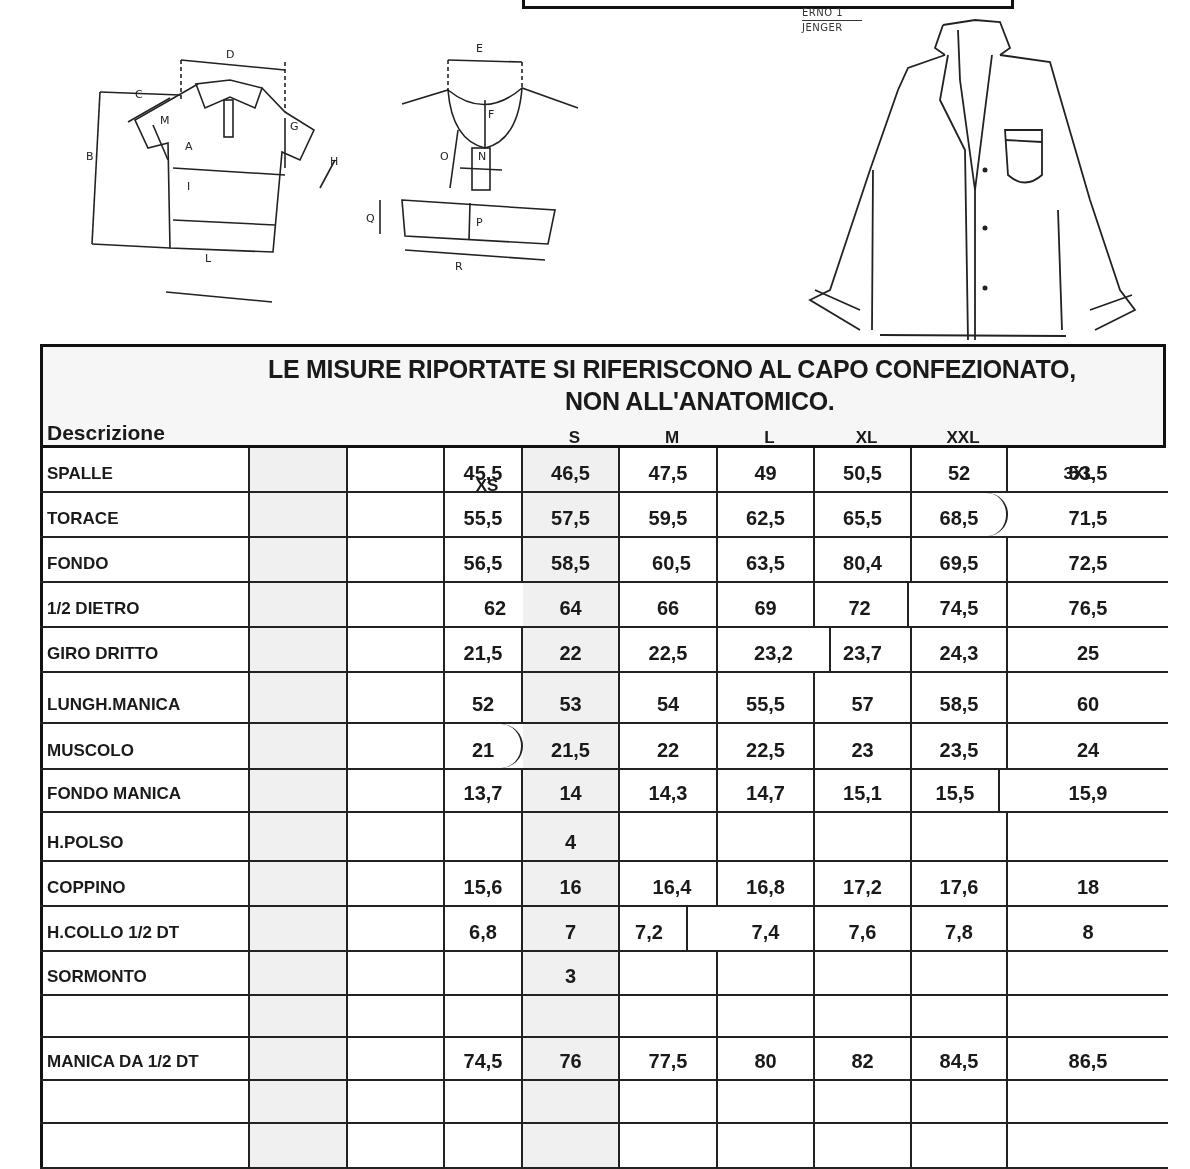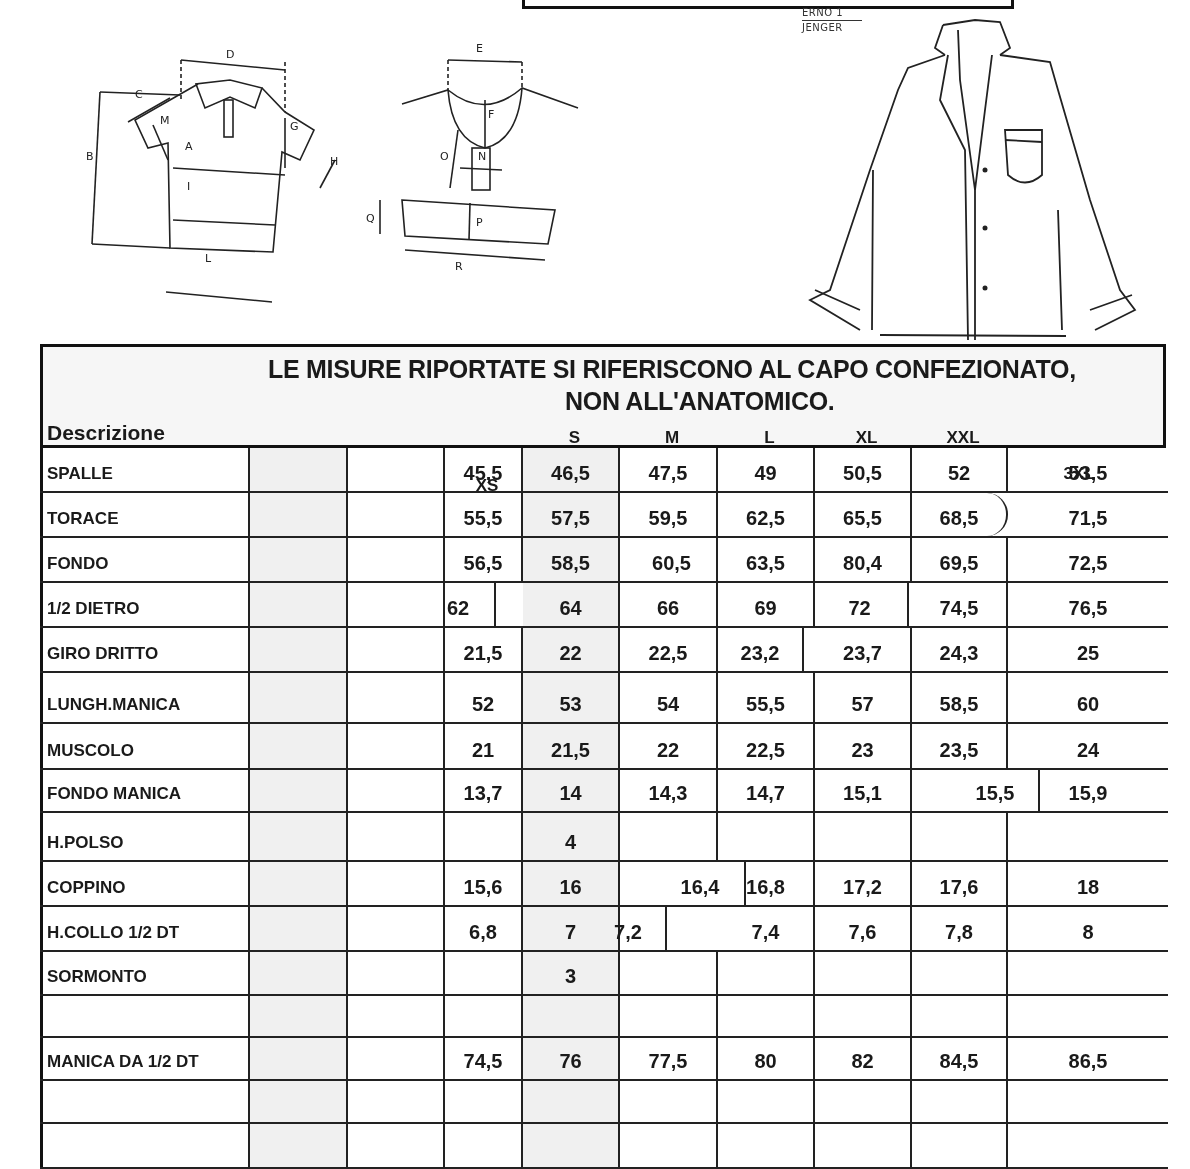--- a/index.html
+++ b/index.html
@@ -155,107 +155,107 @@
       <div class="cell val" style="left: 580px; width: 98px; padding-left: 7px;">60,5</div>
       <div class="cell val" style="left: 678px; width: 97px;">63,5</div>
       <div class="cell val" style="left: 775px; width: 97px;">80,4</div>
       <div class="cell val" style="left: 872px; width: 96px;">69,5</div>
       <div class="cell val last" style="left: 968px; width: 160px;">72,5</div>
     </div>
     <div class="row" style="top: 135px; height: 45px; width: 1128px;">
       <div class="cell desc" style="left: 0px; width: 210px;">1/2 DIETRO</div>
       <div class="cell blank shade" style="left: 210px; width: 98px;"></div>
       <div class="cell blank" style="left: 308px; width: 97px;"></div>
-      <div class="cell val" style="left: 382px; width: 74px;">62</div>
+      <div class="cell val" style="left: 419px; width: 74px;">62</div>
       <div class="cell val shade" style="left: 483px; width: 97px;">64</div>
       <div class="cell val" style="left: 580px; width: 98px;">66</div>
       <div class="cell val" style="left: 678px; width: 97px;">69</div>
       <div class="cell val" style="left: 772px; width: 97px;">72</div>
       <div class="cell val" style="left: 872px; width: 96px;">74,5</div>
       <div class="cell val last" style="left: 968px; width: 160px;">76,5</div>
     </div>
     <div class="row" style="top: 180px; height: 45px; width: 1128px;">
       <div class="cell desc" style="left: 0px; width: 210px;">GIRO DRITTO</div>
       <div class="cell blank shade" style="left: 210px; width: 98px;"></div>
       <div class="cell blank" style="left: 308px; width: 97px;"></div>
       <div class="cell val" style="left: 405px; width: 78px;">21,5</div>
       <div class="cell val shade" style="left: 483px; width: 97px;">22</div>
       <div class="cell val" style="left: 580px; width: 98px;">22,5</div>
-      <div class="cell val" style="left: 678px; width: 86px;">23,2</div>
+      <div class="cell val" style="left: 678px; width: 113px;">23,2</div>
       <div class="cell val" style="left: 775px; width: 97px;">23,7</div>
       <div class="cell val" style="left: 872px; width: 96px;">24,3</div>
       <div class="cell val last" style="left: 968px; width: 160px;">25</div>
     </div>
     <div class="row" style="top: 225px; height: 51px; width: 1128px;">
       <div class="cell desc" style="left: 0px; width: 210px;">LUNGH.MANICA</div>
       <div class="cell blank shade" style="left: 210px; width: 98px;"></div>
       <div class="cell blank" style="left: 308px; width: 97px;"></div>
       <div class="cell val" style="left: 405px; width: 78px;">52</div>
       <div class="cell val shade" style="left: 483px; width: 97px;">53</div>
       <div class="cell val" style="left: 580px; width: 98px;">54</div>
       <div class="cell val" style="left: 678px; width: 97px;">55,5</div>
       <div class="cell val" style="left: 775px; width: 97px;">57</div>
       <div class="cell val" style="left: 872px; width: 96px;">58,5</div>
       <div class="cell val last" style="left: 968px; width: 160px;">60</div>
     </div>
     <div class="row" style="top: 276px; height: 46px; width: 1128px;">
       <div class="cell desc" style="left: 0px; width: 210px;">MUSCOLO</div>
       <div class="cell blank shade" style="left: 210px; width: 98px;"></div>
       <div class="cell blank" style="left: 308px; width: 97px;"></div>
-      <div class="cell val" style="left: 405px; width: 78px;">21</div>
+      <div class="cell val" style="left: 405px; width: 78px; border-radius: 22px;">21</div>
       <div class="cell val shade" style="left: 483px; width: 97px;">21,5</div>
       <div class="cell val" style="left: 580px; width: 98px;">22</div>
       <div class="cell val" style="left: 678px; width: 97px;">22,5</div>
       <div class="cell val" style="left: 775px; width: 97px;">23</div>
       <div class="cell val" style="left: 872px; width: 96px;">23,5</div>
       <div class="cell val last" style="left: 968px; width: 160px;">24</div>
     </div>
     <div class="row" style="top: 322px; height: 43px; width: 1128px;">
       <div class="cell desc" style="left: 0px; width: 210px;">FONDO MANICA</div>
       <div class="cell blank shade" style="left: 210px; width: 98px;"></div>
       <div class="cell blank" style="left: 308px; width: 97px;"></div>
       <div class="cell val" style="left: 405px; width: 78px;">13,7</div>
       <div class="cell val shade" style="left: 483px; width: 97px;">14</div>
       <div class="cell val" style="left: 580px; width: 98px;">14,3</div>
       <div class="cell val" style="left: 678px; width: 97px;">14,7</div>
       <div class="cell val" style="left: 775px; width: 97px;">15,1</div>
-      <div class="cell val" style="left: 872px; width: 88px; margin-left: 40px;">15,5</div>
+      <div class="cell val" style="left: 872px; width: 88px;">15,5</div>
       <div class="cell val last" style="left: 968px; width: 160px;">15,9</div>
     </div>
     <div class="row" style="top: 365px; height: 49px; width: 1128px;">
       <div class="cell desc" style="left: 0px; width: 210px;">H.POLSO</div>
       <div class="cell blank shade" style="left: 210px; width: 98px;"></div>
       <div class="cell blank" style="left: 308px; width: 97px;"></div>
       <div class="cell val" style="left: 405px; width: 78px;"></div>
       <div class="cell val shade" style="left: 483px; width: 97px;">4</div>
       <div class="cell val" style="left: 580px; width: 98px;"></div>
       <div class="cell val" style="left: 678px; width: 97px;"></div>
       <div class="cell val" style="left: 775px; width: 97px;"></div>
       <div class="cell val" style="left: 872px; width: 96px;"></div>
       <div class="cell val last" style="left: 968px; width: 160px;"></div>
     </div>
     <div class="row" style="top: 414px; height: 45px; width: 1128px;">
       <div class="cell desc" style="left: 0px; width: 210px;">COPPINO</div>
       <div class="cell blank shade" style="left: 210px; width: 98px;"></div>
       <div class="cell blank" style="left: 308px; width: 97px;"></div>
       <div class="cell val" style="left: 405px; width: 78px;">15,6</div>
       <div class="cell val shade" style="left: 483px; width: 97px;">16</div>
-      <div class="cell val" style="left: 608px; width: 98px; padding-left: 8px;">16,4</div>
+      <div class="cell val" style="left: 580px; width: 98px; padding-left: 8px;">16,4</div>
       <div class="cell val" style="left: 678px; width: 97px;">16,8</div>
       <div class="cell val" style="left: 775px; width: 97px;">17,2</div>
       <div class="cell val" style="left: 872px; width: 96px;">17,6</div>
       <div class="cell val last" style="left: 968px; width: 160px;">18</div>
     </div>
     <div class="row" style="top: 459px; height: 45px; width: 1128px;">
       <div class="cell desc" style="left: 0px; width: 210px;">H.COLLO 1/2 DT</div>
       <div class="cell blank shade" style="left: 210px; width: 98px;"></div>
       <div class="cell blank" style="left: 308px; width: 97px;"></div>
       <div class="cell val" style="left: 405px; width: 78px;">6,8</div>
       <div class="cell val shade" style="left: 483px; width: 97px;">7</div>
-      <div class="cell val" style="left: 551px; width: 76px;">7,2</div>
+      <div class="cell val" style="left: 572px; width: 76px;">7,2</div>
       <div class="cell val" style="left: 678px; width: 97px;">7,4</div>
       <div class="cell val" style="left: 775px; width: 97px;">7,6</div>
       <div class="cell val" style="left: 872px; width: 96px;">7,8</div>
       <div class="cell val last" style="left: 968px; width: 160px;">8</div>
     </div>
     <div class="row" style="top: 504px; height: 44px; width: 1128px;">
       <div class="cell desc" style="left: 0px; width: 210px;">SORMONTO</div>
       <div class="cell blank shade" style="left: 210px; width: 98px;"></div>
       <div class="cell blank" style="left: 308px; width: 97px;"></div>
       <div class="cell val" style="left: 405px; width: 78px;"></div>

